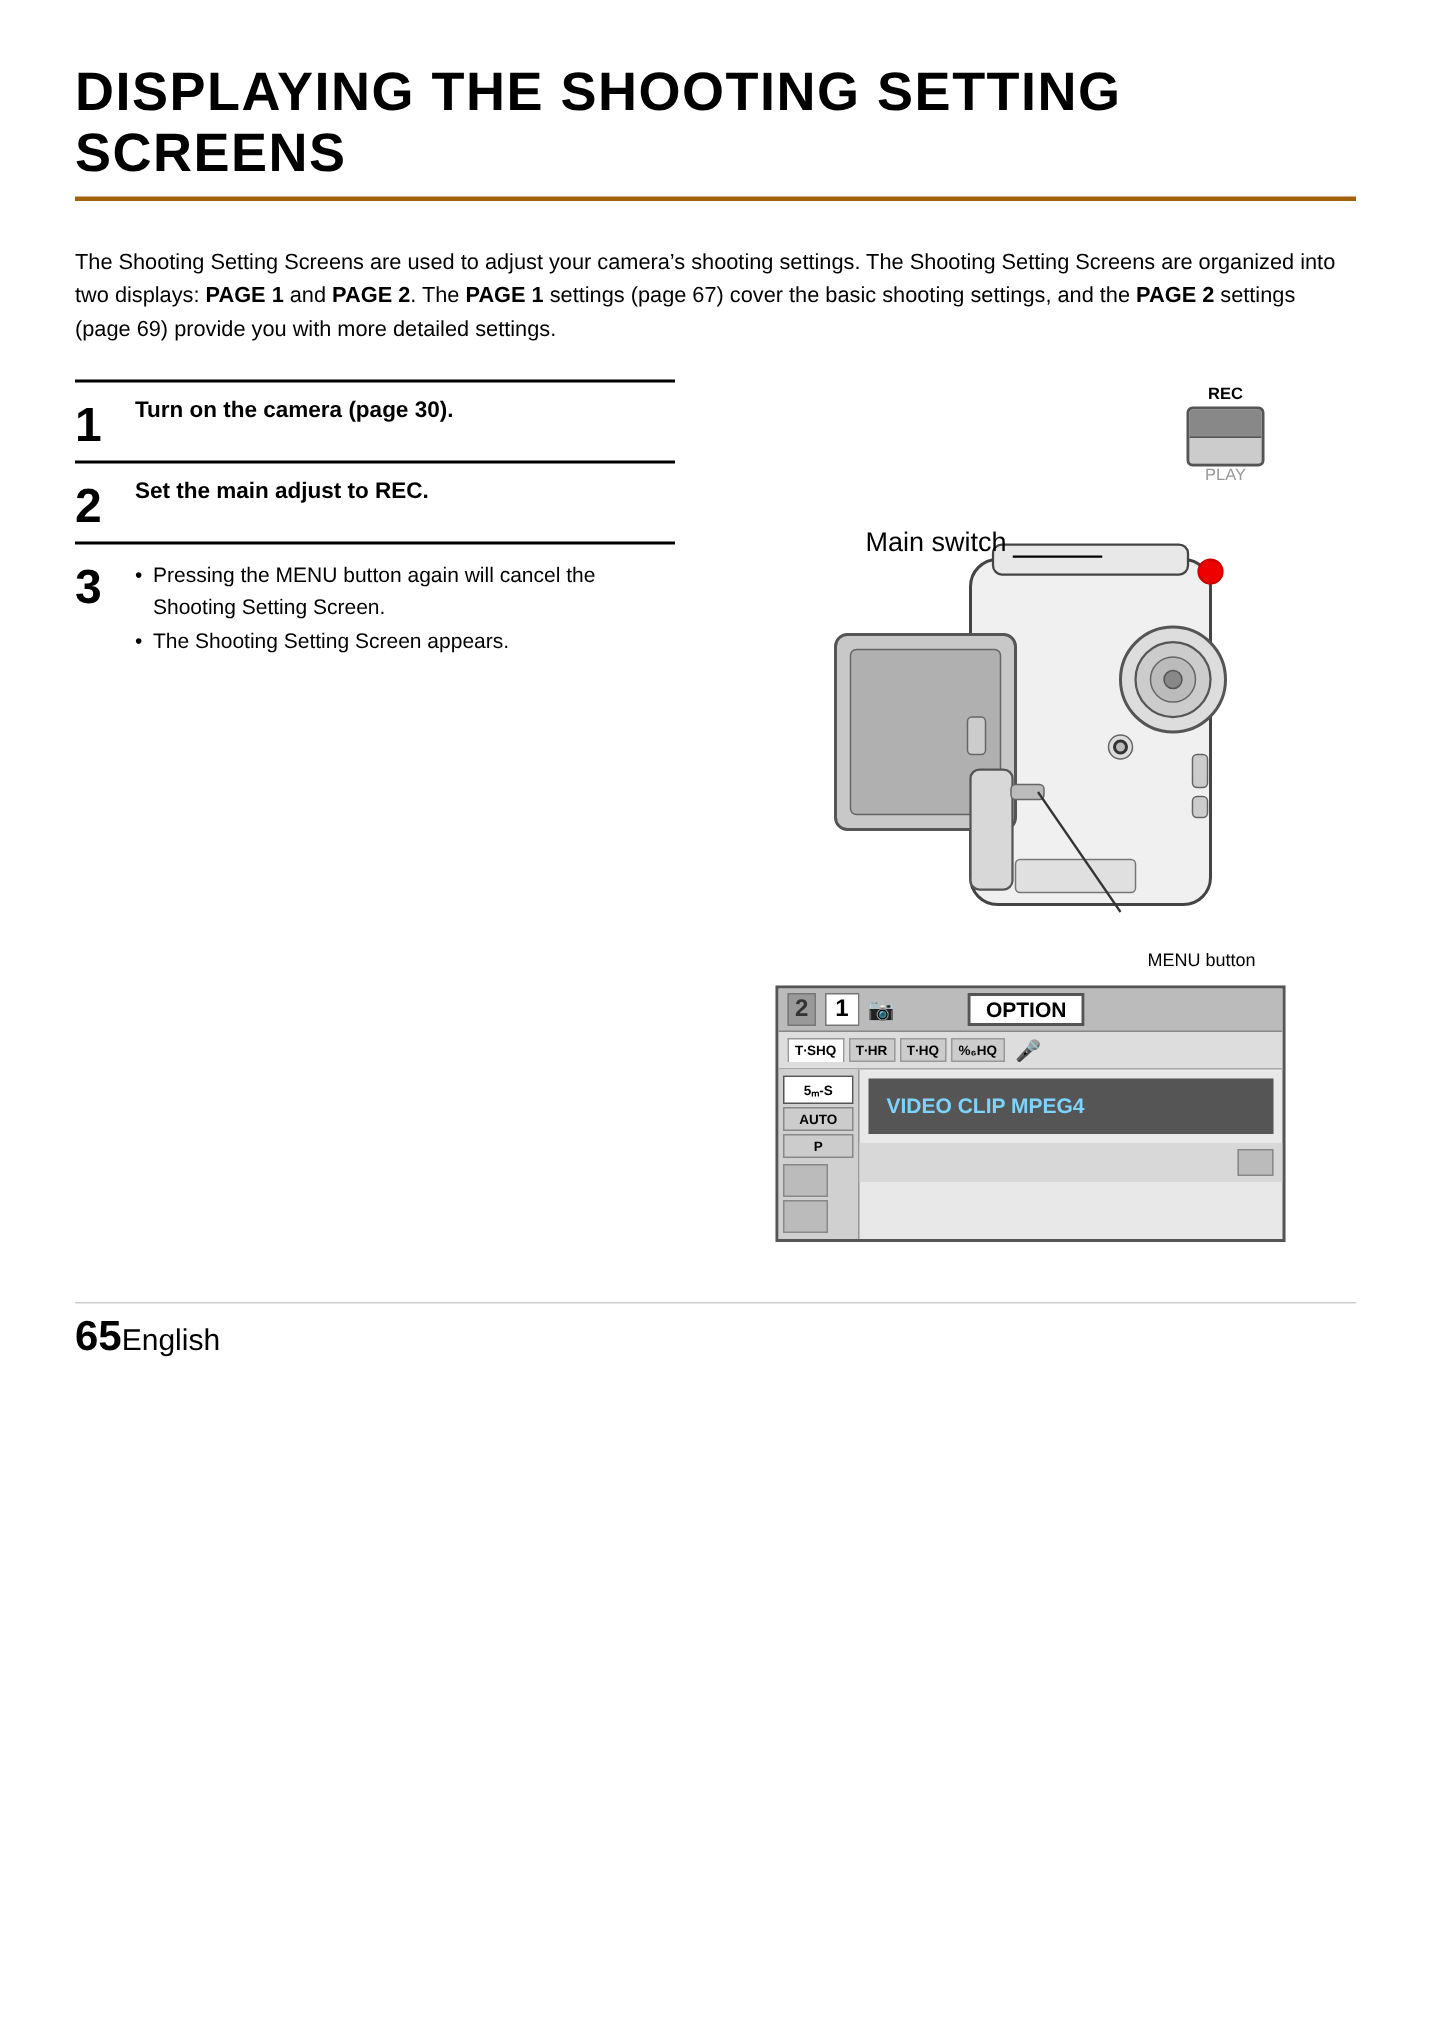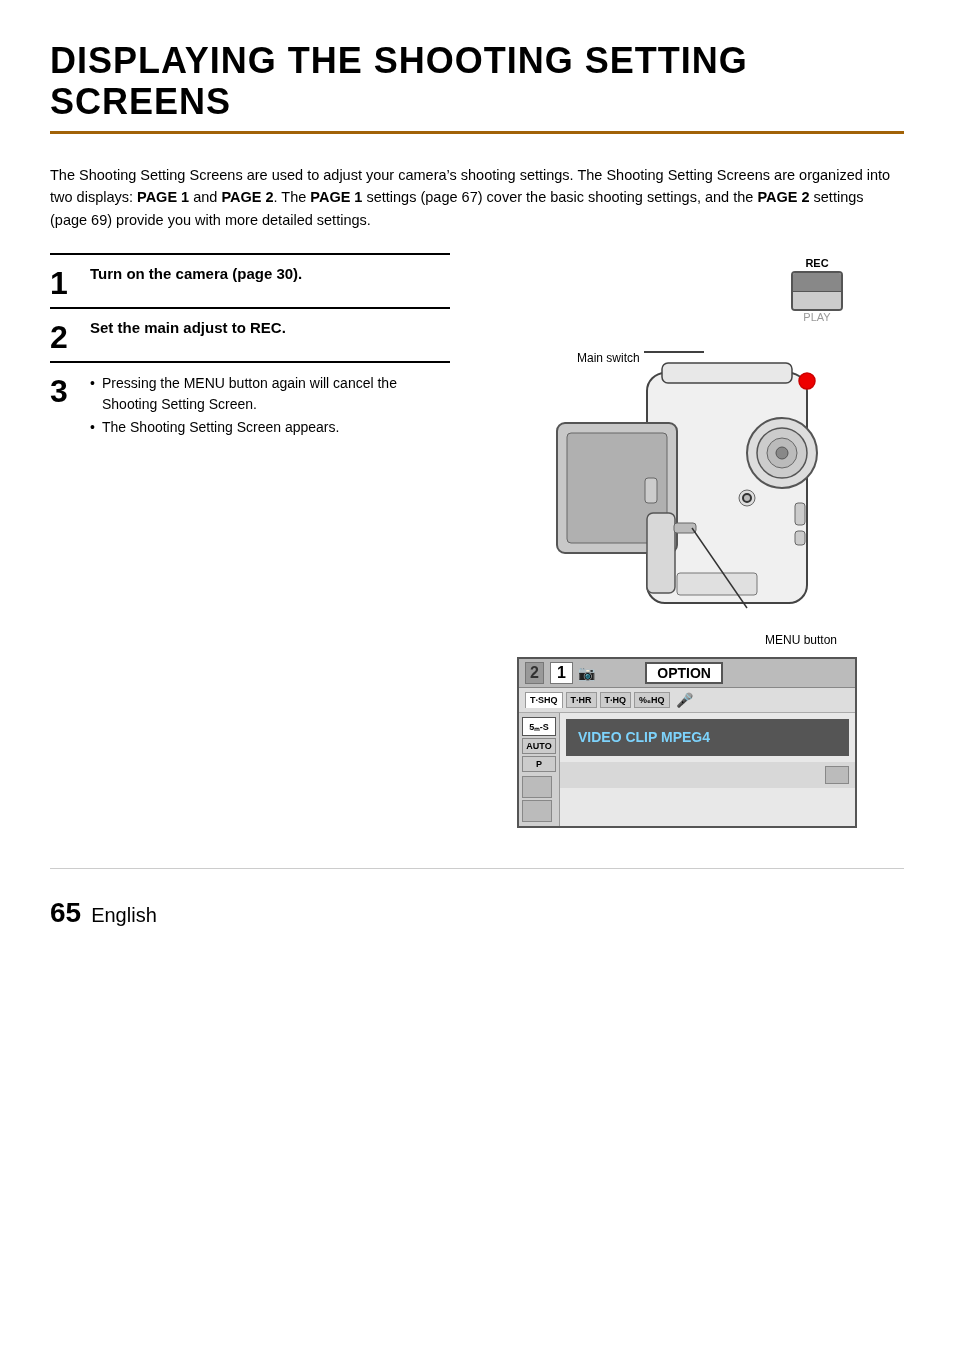--- a/index.html
+++ b/index.html
@@ -136,21 +136,21 @@
       flex-direction: row;
     }
 
     .screen-left-col {
       display: flex;
       flex-direction: column;
       border-right: 1px solid #999;
       background: #d0d0d0;
       padding: 4px 3px;
       gap: 2px;
-      width: 41px;
+      width: 54px;
     }
 
     .screen-right-col {
       flex: 1;
       display: flex;
       flex-direction: column;
     }
 
     .quality-row {
       display: flex;
@@ -198,24 +198,23 @@
       width: 24px;
       height: 18px;
       background: #bbb;
       border: 1px solid #888;
     }
 
     
     .footer {
       margin-top: 40px;
       border-top: 1px solid #ccc;
-      padding-top: 28px;
+      padding-top: 6px;
       display: flex;
       align-items: baseline;
-      gap: 10px;
     }
     .footer-number {
       font-size: 28px;
       font-weight: 900;
     }
     .footer-lang {
       font-size: 20px;
     }
 
     
@@ -271,21 +270,21 @@
         <div class="switch-box">
           <div class="switch-top"></div>
           <div class="switch-bottom"></div>
         </div>
         <span style="font-size:11px; color:#999;">PLAY</span>
       </div>
     </div>
 
     <div class="diagram-wrapper">
 
-      <div style="position:absolute; top:28px; left:60px; font-size:12px; white-space:nowrap; display:flex; align-items:flex-start; gap:4px;">
+      <div style="position:absolute; top:28px; left:60px; font-size:18px; white-space:nowrap; display:flex; align-items:flex-end; gap:4px;">
         <span>Main switch</span>
         <svg width="60" height="2">
             <line x1="0" y1="1" x2="60" y2="1" stroke="#000" stroke-width="1.5"></line>
           </svg>
       </div>
 
       <svg width="340" height="320" viewBox="0 0 340 320" style="display:block;">
 
         <g stroke="#333" stroke-width="2" fill="none">
 

